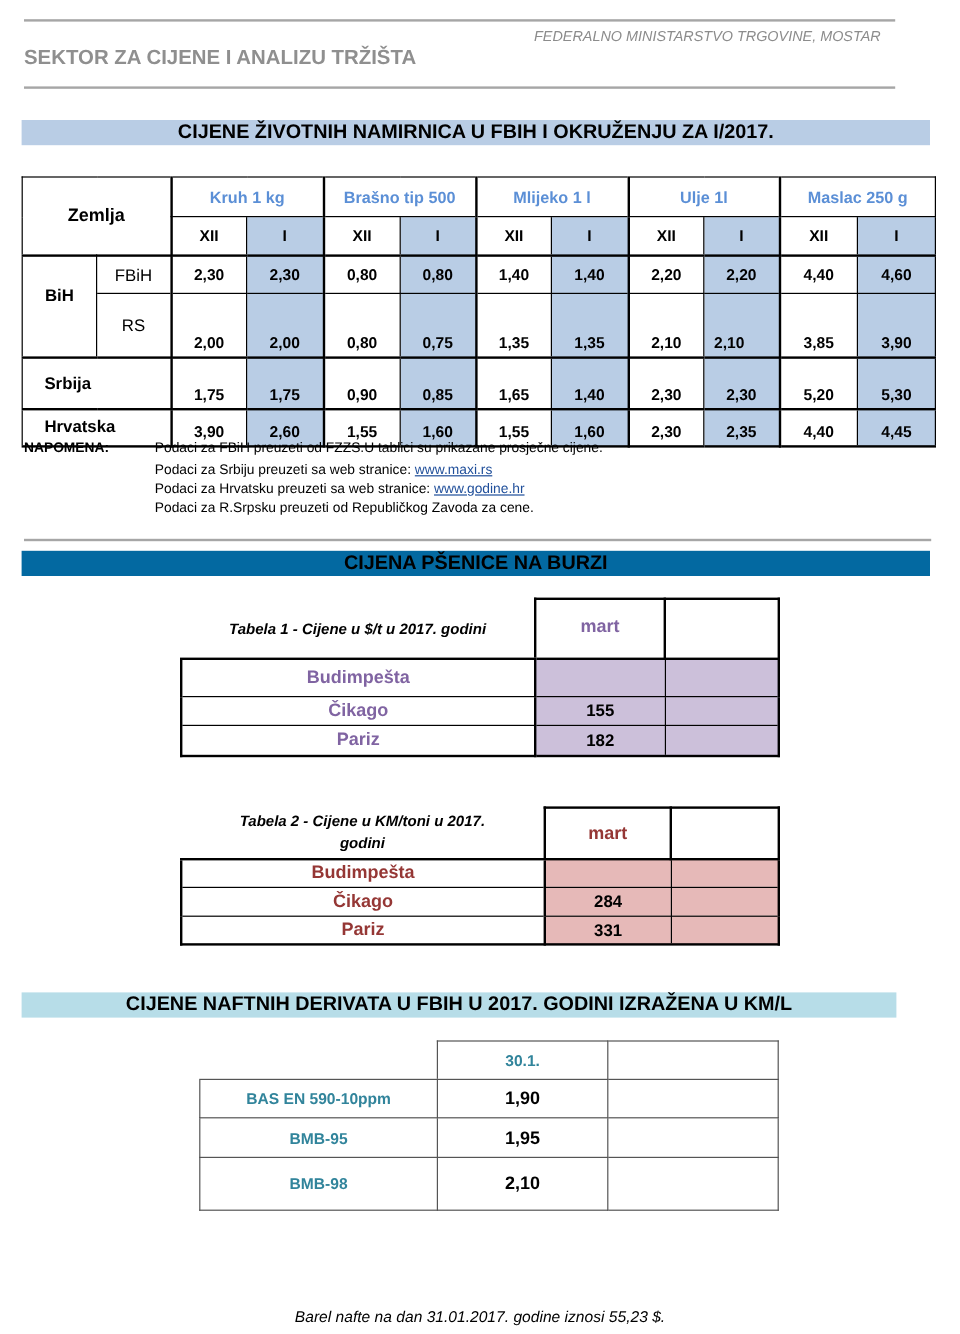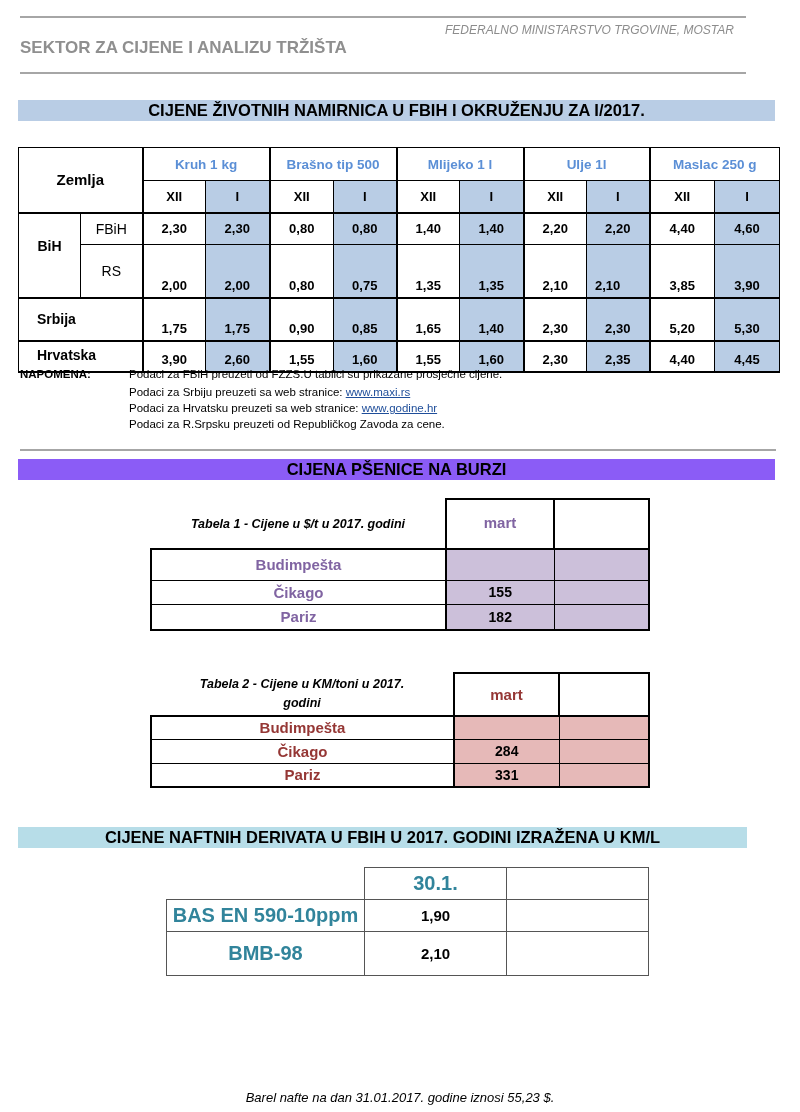--- a/index.html
+++ b/index.html
@@ -24,21 +24,21 @@
   .note a{color:#1f4e9a;text-decoration:underline;}
   
   .wt td{border:1px solid #000;font-size:14px;}
   .wt .cap{border:none;font-style:italic;font-size:12.5px;}
   .purple{color:#8064a2;}
   .pbg{background:#ccc0da;}
   .red{color:#953735;}
   .rbg{background:#e6b9b8;}
   
   #fuel td{border:1px solid #555;font-size:15px;}
-  #fuel .teal{color:#31849b;font-size:20px;}
+  #fuel .teal{color:#31849b;font-size:13px;}
   #fuel td.none{border:none;}
   .footer{left:0;width:800px;top:1090px;text-align:center;font-size:13px;font-style:italic;}
 </style>
 </head>
 <body>
 
 <div class="hr" style="top:16px;"></div>
 <div class="abs org">FEDERALNO MINISTARSTVO TRGOVINE, MOSTAR</div>
 <div class="abs sector">SEKTOR ZA CIJENE I ANALIZU TRŽIŠTA</div>
 <div class="hr" style="top:72px;"></div>
@@ -138,21 +138,21 @@
   </table>
 
 <div class="abs note" style="left:20px;top:368px;font-weight:bold;">NAPOMENA:</div>
 <div class="abs note" style="left:129px;top:368px;"><span>Podaci za FBiH preuzeti od FZZS.U tablici su prikazane prosječne cijene.</span></div>
 <div class="abs note" style="left:129px;top:386px;"><span>Podaci za Srbiju preuzeti sa web stranice: </span><a>www.maxi.rs</a></div>
 <div class="abs note" style="left:129px;top:402px;"><span>Podaci za Hrvatsku preuzeti sa web stranice: </span><a>www.godine.hr</a></div>
 <div class="abs note" style="left:129px;top:418px;"><span>Podaci za R.Srpsku preuzeti od Republičkog Zavoda za cene.</span></div>
 
 <div class="hr" style="top:449px;width:756px;"></div>
 
-<div class="band" style="top:459px;width:757px;background:#8b5cf6;">CIJENA PŠENICE NA BURZI</div>
+<div class="band" style="top:459px;width:757px;background:#0369a1;">CIJENA PŠENICE NA BURZI</div>
 
 <table class="wt" style="left:150px;top:498px;width:498px;">
   <colgroup>
       <col style="width:295px">
       <col style="width:108px">
       <col style="width:95px">
     </colgroup>
   <tbody>
       <tr style="height:50px;">
     <td class="cap" style="border-bottom:2px solid #000;">Tabela 1 - Cijene u $/t u 2017. godini</td>
@@ -219,20 +219,25 @@
       <tr style="height:32px;">
     <td class="none" style="border-bottom:1px solid #555;"></td>
     <td class="teal">30.1.</td>
     <td></td>
   </tr>
   <tr style="height:32px;">
     <td class="teal">BAS EN 590-10ppm</td>
     <td>1,90</td>
     <td></td>
   </tr>
+  <tr style="height:33px;">
+    <td class="teal">BMB-95</td>
+    <td>1,95</td>
+    <td></td>
+  </tr>
   <tr style="height:44px;">
     <td class="teal">BMB-98</td>
     <td>2,10</td>
     <td></td>
   </tr>
 </tbody>
   </table>
 
 <div class="abs footer">Barel nafte na dan 31.01.2017. godine iznosi 55,23 $.</div>
 

